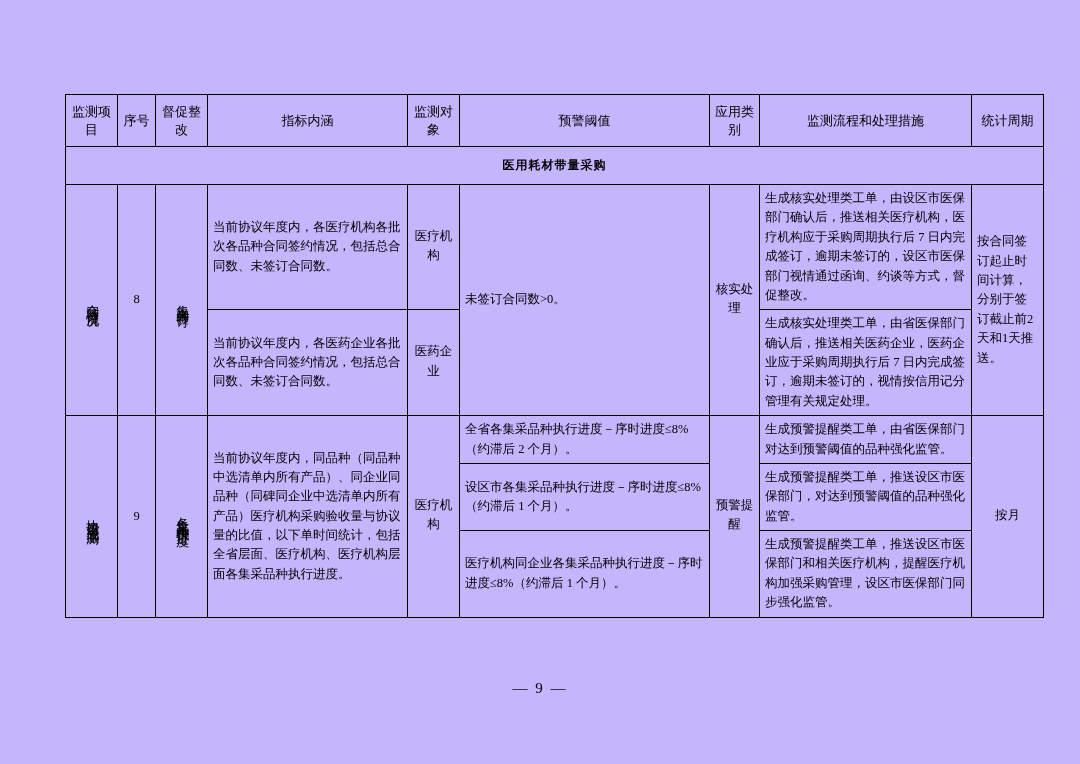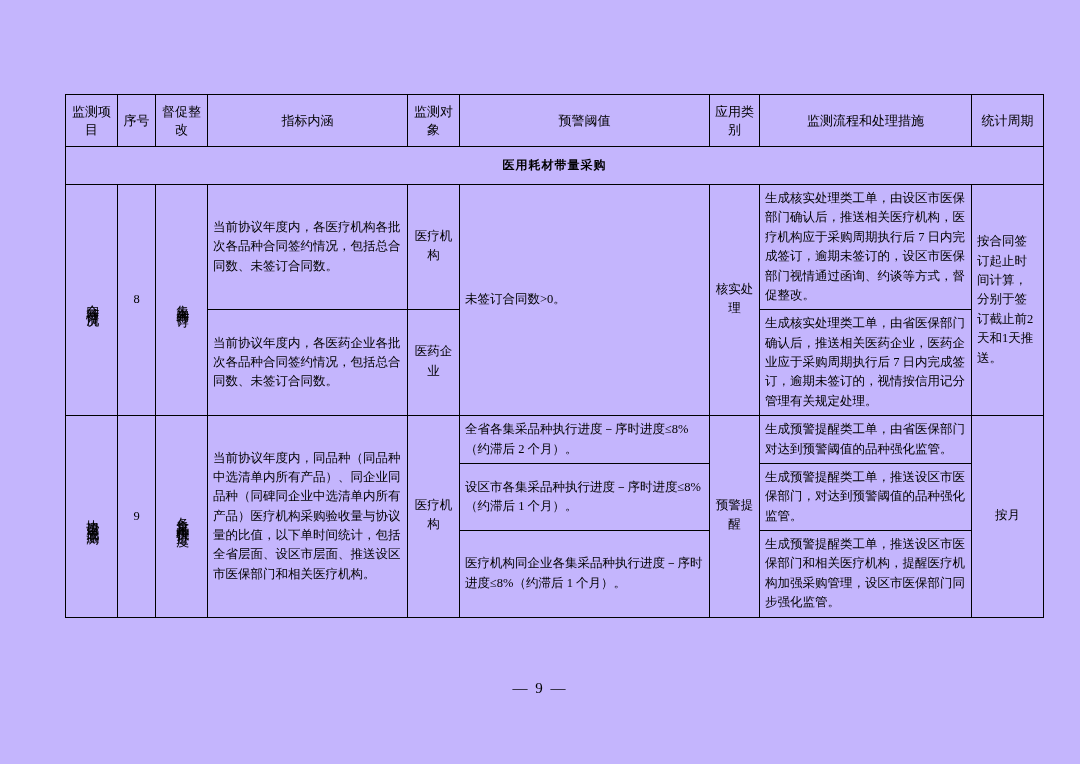--- a/index.html
+++ b/index.html
@@ -145,21 +145,21 @@
         <div class="cjk-vert-box">
               <span class="vert">协议量完成监测</span>
             </div>
       </td>
       <td rowspan="3" class="num vmid">9</td>
       <td rowspan="3" class="cellcenter vmid">
         <div class="cjk-vert-box">
               <span class="vert">各集采品种执行进度</span>
             </div>
       </td>
-      <td rowspan="3" class="cellleft vmid small">当前协议年度内，同品种（同品种中选清单内所有产品）、同企业同品种（同碑同企业中选清单内所有产品）医疗机构采购验收量与协议量的比值，以下单时间统计，包括全省层面、设区市层面、推送设区市医保部门和相关医疗机构。</td>
+      <td rowspan="3" class="cellleft vmid small">当前协议年度内，同品种（同品种中选清单内所有产品）、同企业同品种（同碑同企业中选清单内所有产品）医疗机构采购验收量与协议量的比值，以下单时间统计，包括全省层面、医疗机构、医疗机构层面各集采品种执行进度。</td>
       <td rowspan="3" class="cellcenter vmid">医疗机构</td>
       <td class="cellleft vtop small">全省各集采品种执行进度－序时进度≤8%（约滞后 2 个月）。</td>
       <td rowspan="3" class="cellcenter vmid">预警提醒</td>
       <td class="cellleft vtop small">生成预警提醒类工单，由省医保部门对达到预警阈值的品种强化监管。</td>
       <td rowspan="3" class="cellcenter vmid">按月</td>
     </tr>
 
     <tr>
       <td class="cellleft vtop small">设区市各集采品种执行进度－序时进度≤8%（约滞后 1 个月）。</td>
       <td class="cellleft vtop small">生成预警提醒类工单，推送设区市医保部门，对达到预警阈值的品种强化监管。</td>

